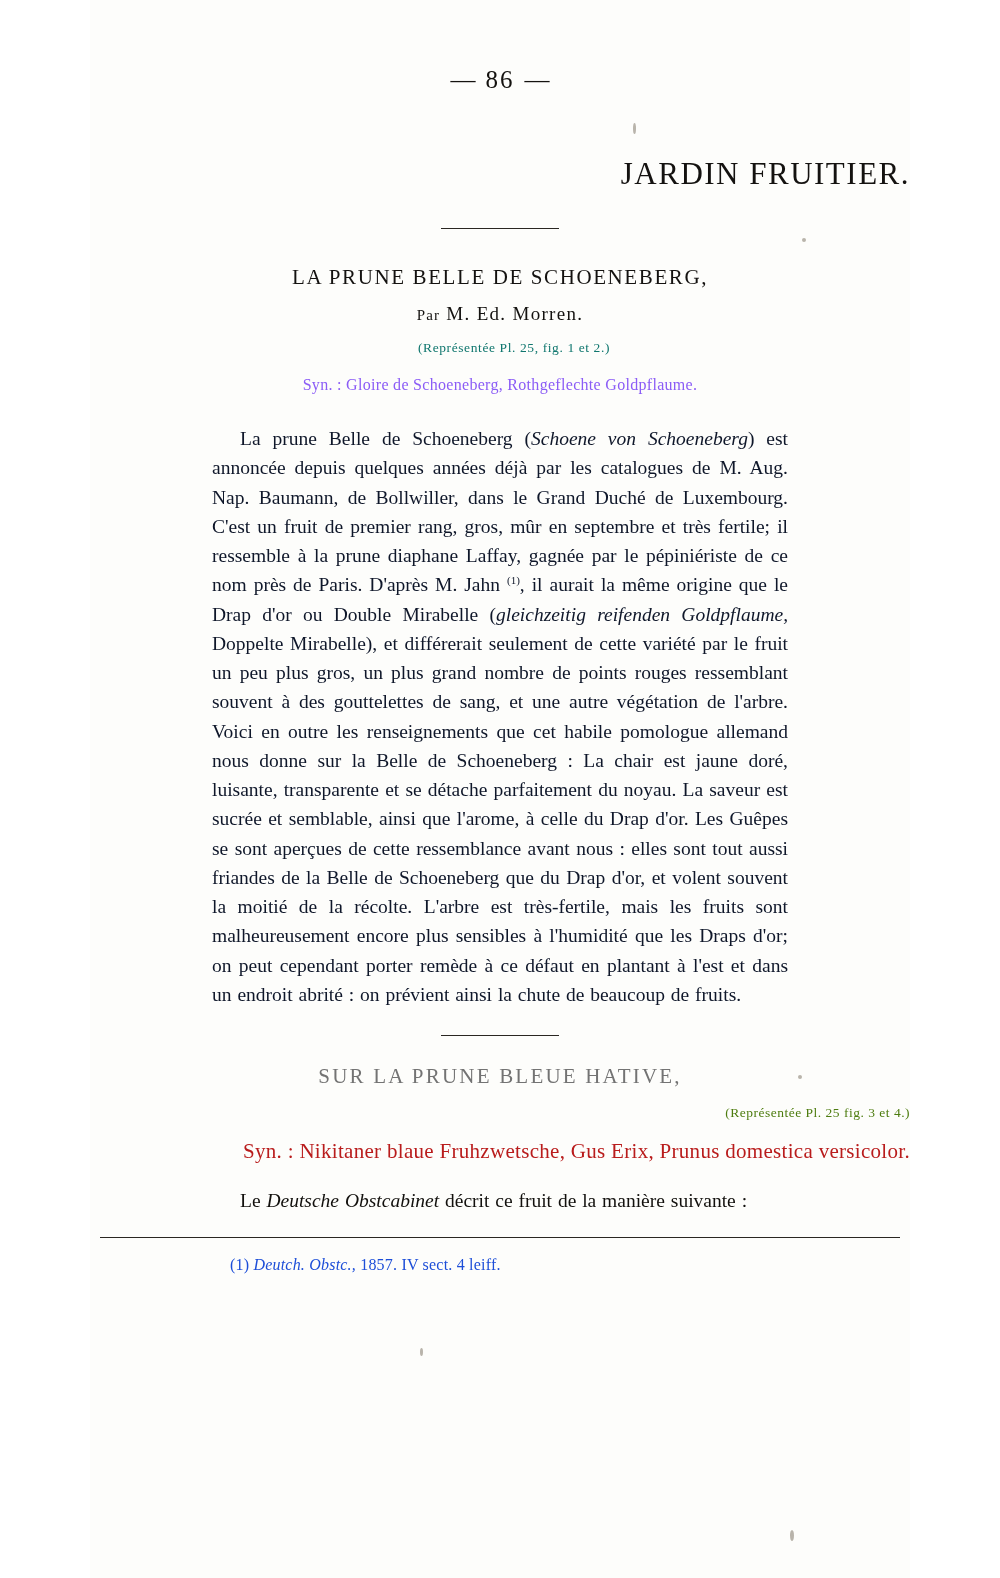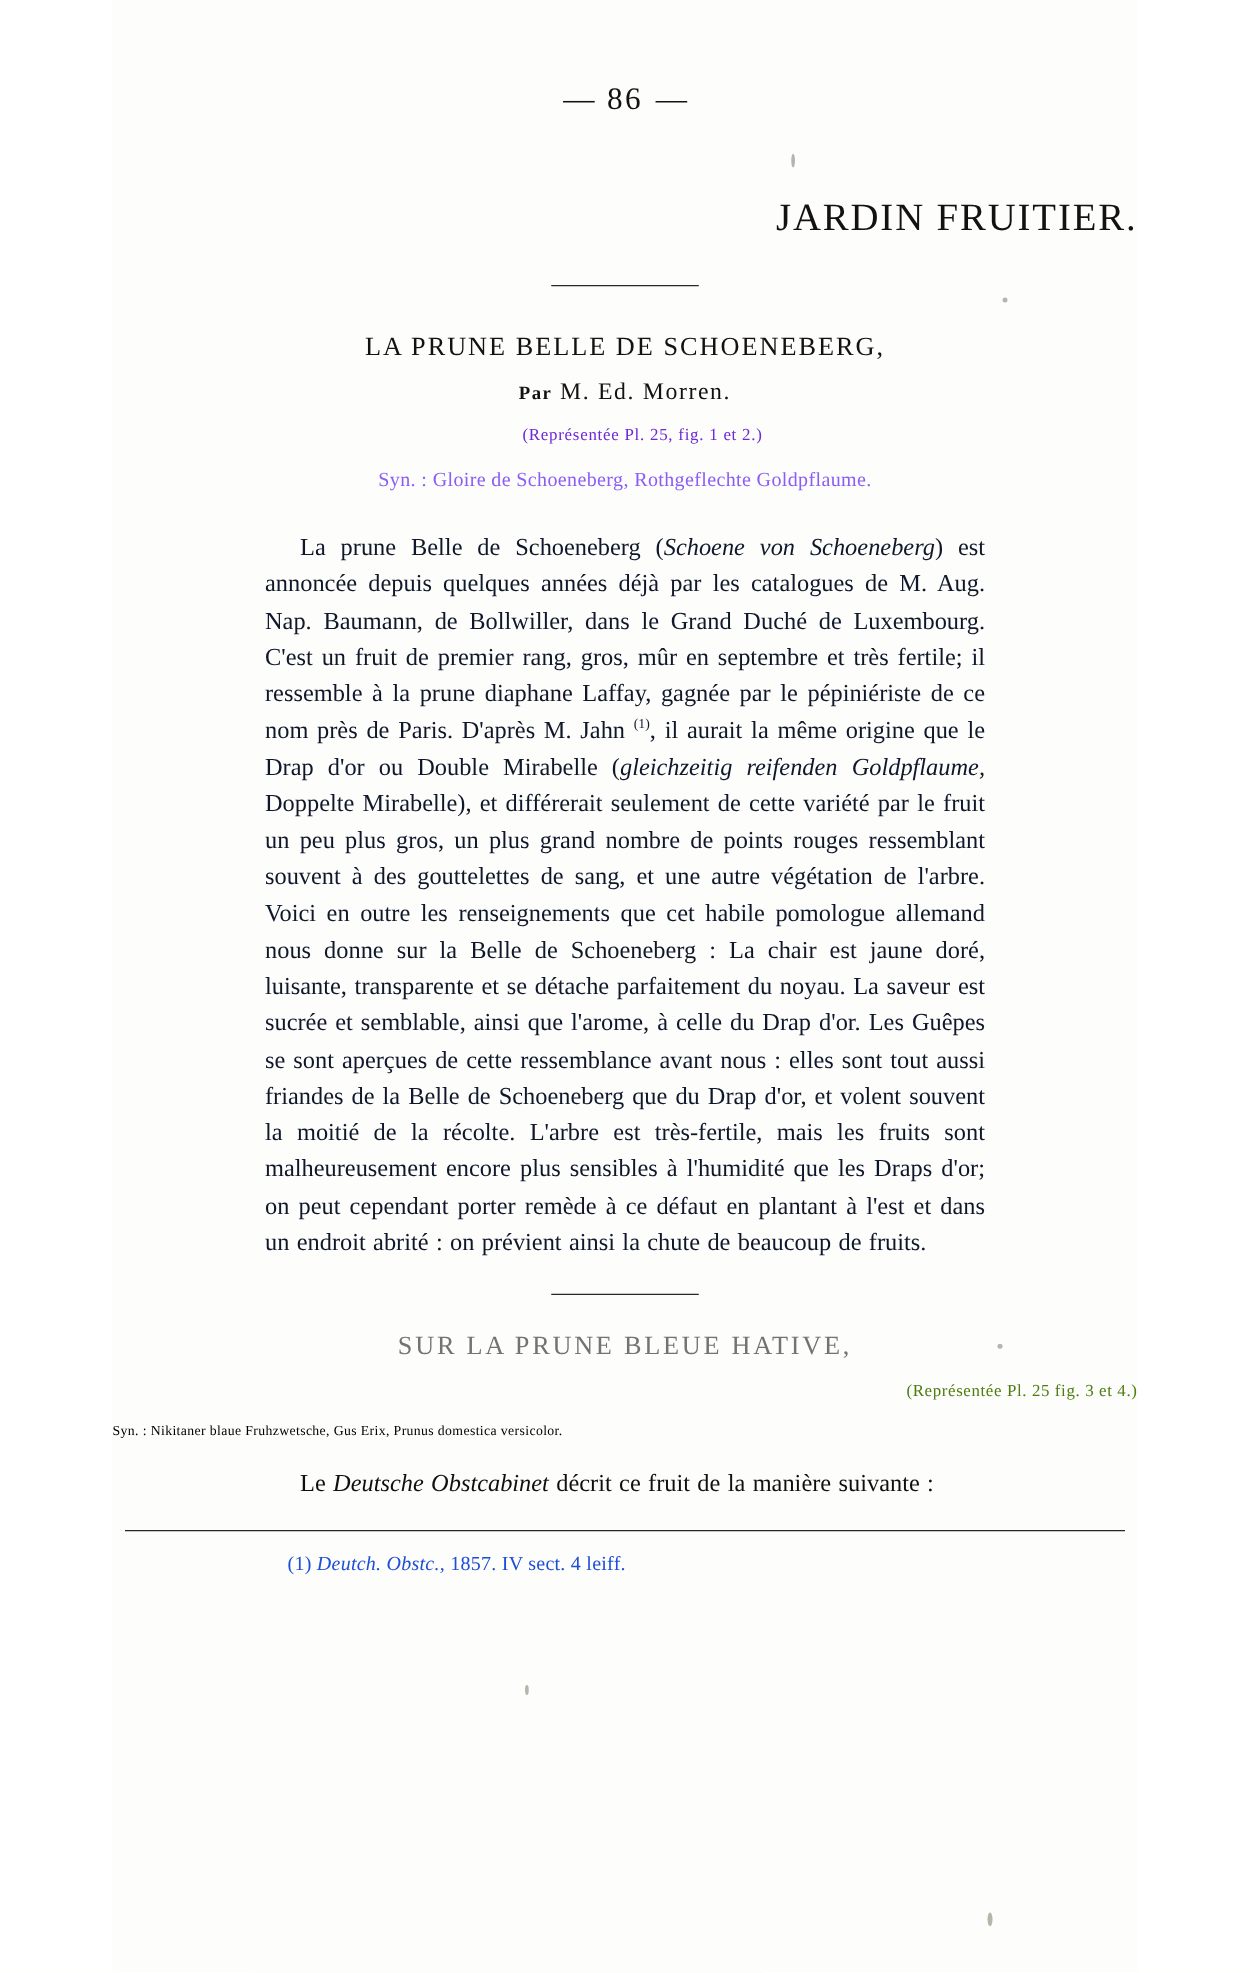--- a/index.html
+++ b/index.html
@@ -51,28 +51,27 @@
   .byline {
     text-align: center;
     font-size: 19px;
     letter-spacing: 1.3px;
     margin-top: 13px;
     color: #141210;
   }
   .byline .smallcap {
     font-size: 15px;
     letter-spacing: 1.2px;
-    font-weight: bold;
   }
   .plate-note {
     text-align: center;
     font-size: 13.5px;
     letter-spacing: 0.6px;
     margin-top: 15px;
-    color: #6d28d9;
+    color: #0f766e;
     margin-left: 28px;
   }
   .syn-line {
     text-align: center;
     font-size: 16px;
     letter-spacing: 0.3px;
     margin-top: 20px;
     color: #8b5cf6;
   }
   .body-text {
@@ -106,25 +105,25 @@
     color: #737373;
   }
   .plate-note2 {
     text-align: right;
     font-size: 13.5px;
     letter-spacing: 0.5px;
     margin-top: 16px;
     color: #4d7c0f;
   }
   .syn-line2 {
-    text-align: left;
-    font-size: 11px;
+    text-align: right;
+    font-size: 21px;
     letter-spacing: 0.3px;
     margin-top: 18px;
-    color: #000000;
+    color: #b91c1c;
   }
   .body-text2 {
     margin: 22px 122px 0 122px;
     font-size: 19.5px;
     line-height: 1.5;
     text-align: justify;
     color: #12100d;
     word-spacing: 1px;
   }
   .body-text2 p {

